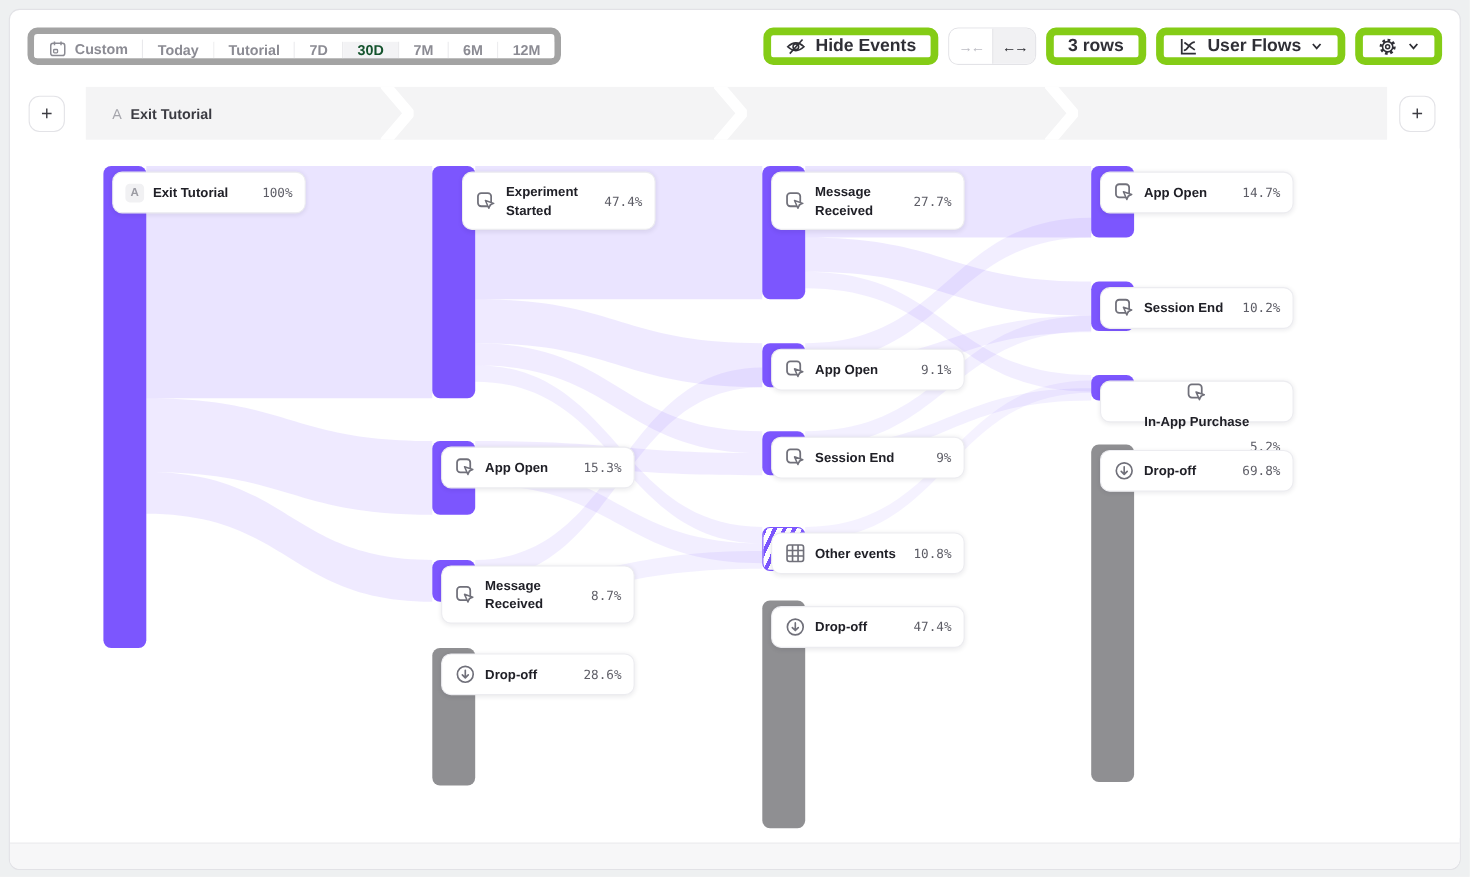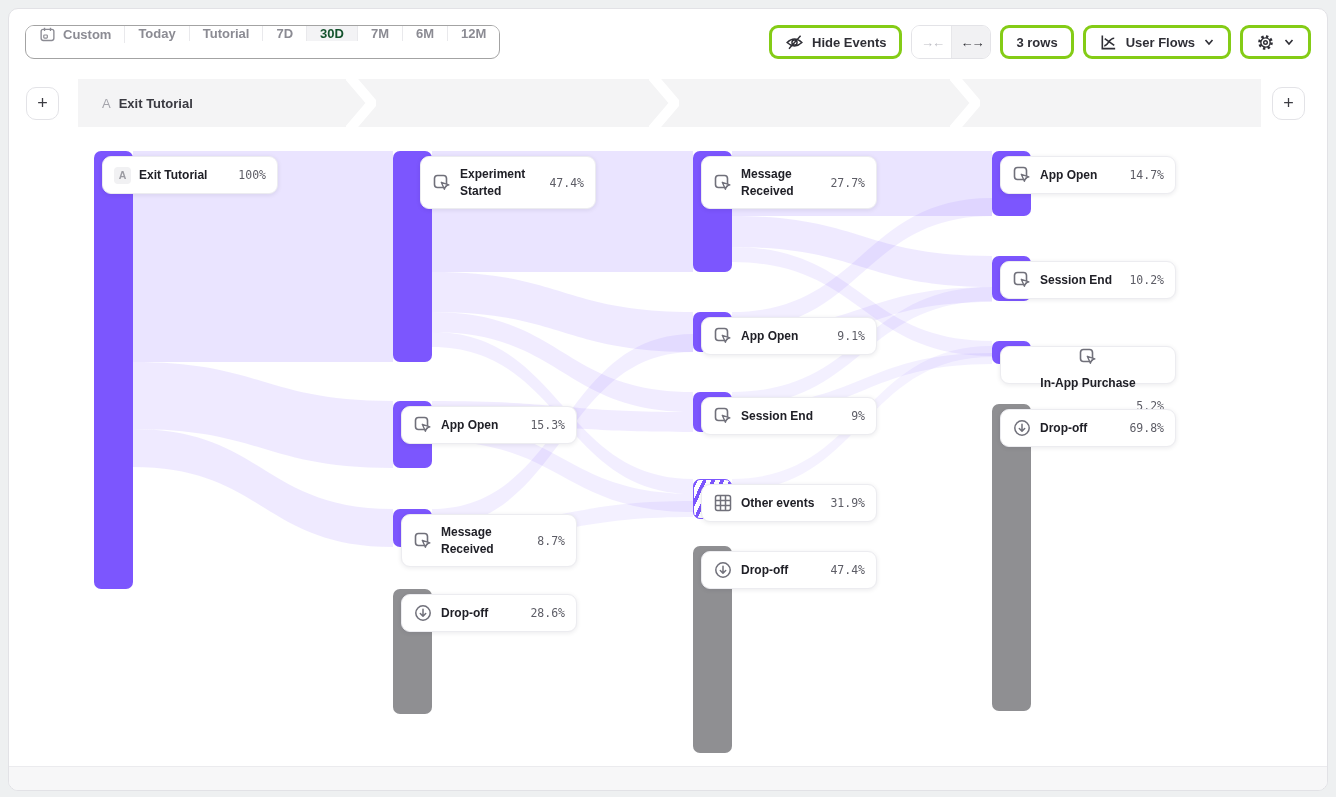--- a/index.html
+++ b/index.html
@@ -1,26 +1,26 @@
 <!DOCTYPE html>
 <html><head>
 <meta charset="utf-8">
 <style>
   * { margin:0; padding:0; box-sizing:border-box; }
   html,body { width:1336px; height:797px; background:#eef0f1; font-family:"Liberation Sans", sans-serif; overflow:hidden; }
   .app-card { position:absolute; left:8px; top:8px; width:1320px; height:783px; background:#fff; border:1px solid #e2e2e6; border-radius:10px; overflow:hidden; }
 
   
   .toolbar { position:absolute; left:0; top:0; width:100%; height:66px; display:flex; align-items:center; justify-content:space-between; padding:0 16px; }
-  .seg-group { display:flex; align-items:flex-start; height:34px; background:#fff; border:1px solid #a3a3a3; border-radius:9px; overflow:hidden; }
+  .seg-group { display:flex; align-items:flex-end; height:34px; background:#fff; border:6px solid #a3a3a3; border-radius:9px; overflow:hidden; }
   .seg-group .seg { display:flex; align-items:center; gap:7px; padding:0 13px; font-size:13px; font-weight:600; color:#8b8b93; background:#fff; border:none; border-right:1px solid #e9e9ec; cursor:pointer; font-family:inherit; }
   .seg-group .seg:last-child { border-right:none; }
   .seg-group .seg.active { background:#f3f3f5; color:#14532d; }
   .tb-right { display:flex; align-items:center; gap:9px; }
-  .tb-btn { display:flex; align-items:center; gap:8px; height:34px; padding:0 13px; background:#fff; border:3px solid #84cc16; border-radius:9px; font-size:13px; font-weight:600; color:#2f2f36; cursor:pointer; font-family:inherit; }
+  .tb-btn { display:flex; align-items:center; gap:8px; height:34px; padding:0 13px; background:#fff; border:7px solid #84cc16; border-radius:9px; font-size:16px; font-weight:600; color:#2f2f36; cursor:pointer; font-family:inherit; }
   .arrow-seg { display:flex; height:34px; border:1px solid #e3e3e7; border-radius:9px; overflow:hidden; }
   .arrow-seg .cell { width:39px; display:flex; align-items:center; justify-content:center; font-size:13px; letter-spacing:-2px; cursor:pointer; background:#fff; }
   .arrow-seg .cell.dim { color:#bdbdc4; }
   .arrow-seg .cell.on { background:#f1f1f3; color:#2c2c32; border-left:1px solid #e7e7ea; font-weight:700; }
   .icon-svg { display:inline-flex; }
 
   
   .step-row { position:absolute; left:0; top:70px; width:100%; height:56px; }
   .plus-btn { position:absolute; top:8px; width:33px; height:33px; background:#fff; border:1px solid #e3e3e7; border-radius:10px; font-size:18px; color:#3c3c42; display:flex; align-items:center; justify-content:center; cursor:pointer; }
   .band { position:absolute; left:69px; top:0; width:1183px; height:48px; background:#f4f4f5; }
@@ -279,21 +279,21 @@
         <span class="nicon">
           <svg width="20" height="20" viewBox="0 0 20 20">
             <rect x="2.5" y="2.5" width="15" height="15" rx="2" fill="none" stroke="#70707a" stroke-width="1.5"></rect>
             <line x1="7.5" y1="2.5" x2="7.5" y2="17.5" stroke="#70707a" stroke-width="1.5"></line>
             <line x1="12.5" y1="2.5" x2="12.5" y2="17.5" stroke="#70707a" stroke-width="1.5"></line>
             <line x1="2.5" y1="7.5" x2="17.5" y2="7.5" stroke="#70707a" stroke-width="1.5"></line>
             <line x1="2.5" y1="12.5" x2="17.5" y2="12.5" stroke="#70707a" stroke-width="1.5"></line>
           </svg>
         </span>
         <span class="lbl">Other events</span>
-        <span class="pct">31.9%</span>
+        <span class="pct">10.8%</span>
       </div>
       <div class="bar dropoff" style="left: 684px; top: 411px; width: 39px; height: 207px;"></div>
       <div class="node-card one" style="left: 692px; top: 416px; height: 38px;">
         <span class="nicon">
           <svg width="20" height="20" viewBox="0 0 20 20">
             <circle cx="10" cy="10" r="7.2" fill="none" stroke="#70707a" stroke-width="1.5"></circle>
             <path d="M10 6.3 V13 M7.3 10.5 L10 13.2 L12.7 10.5" fill="none" stroke="#70707a" stroke-width="1.5" stroke-linecap="round" stroke-linejoin="round"></path>
           </svg>
         </span>
         <span class="lbl">Drop-off</span>

